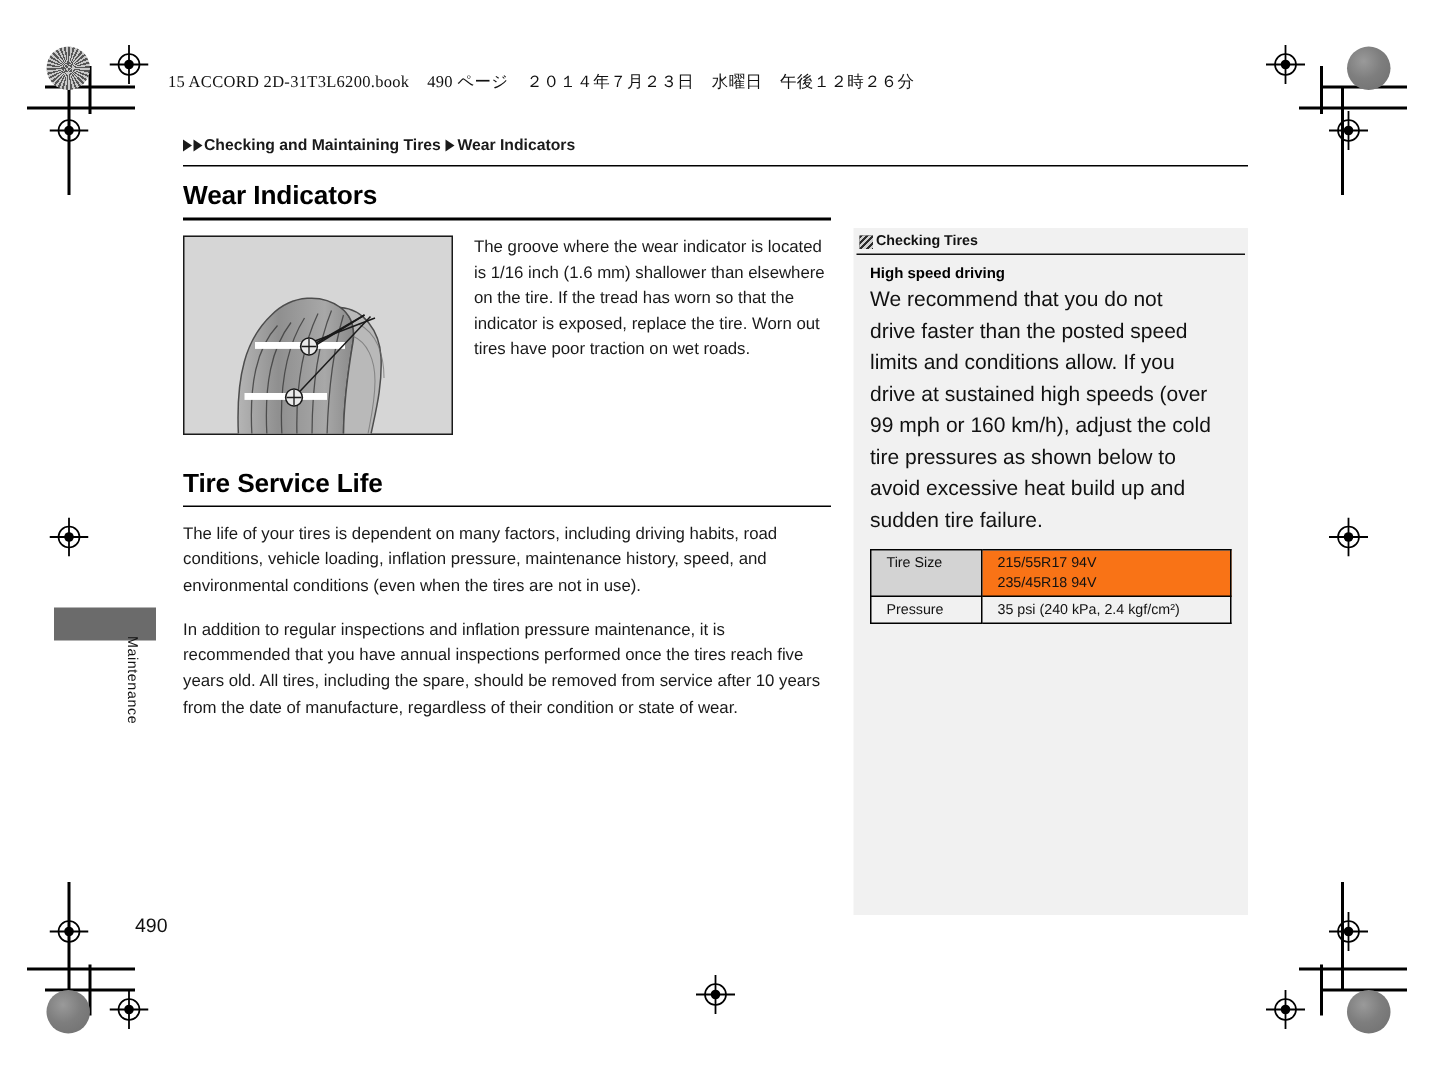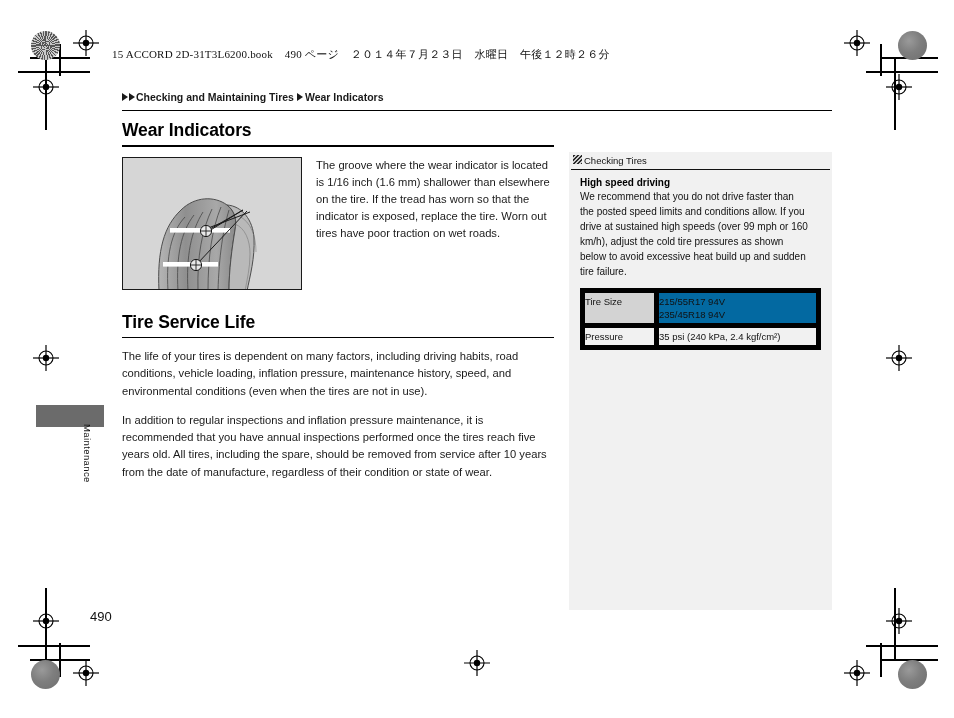--- a/index.html
+++ b/index.html
@@ -78,41 +78,41 @@
   .bodytext { font-size:11.2px; line-height:1.52; color:#1a1a1a; }
   .bodytext .b { font-weight:400; }
   p.para { margin:0 0 12px 0; font-size:11.2px; line-height:1.54; color:#1a1a1a; }
 
   
   .sidepanel {
     position:absolute; left:569px; top:152px; width:263px; height:458px;
     background:#f1f1f1;
   }
   .panel-head {
-    display:flex; align-items:flex-start; gap:2px;
+    display:flex; align-items:flex-end; gap:2px;
     padding:3px 0 3px 2px; font-size:9.5px; color:#111;
-    border-bottom:1.4px solid #111; margin:0 2px 0 2px;
+    border-bottom:1.4px solid #111; margin:0 2px 0 2px;font-weight:bold;
   }
   .refbox {
     width:9px; height:9px; flex:none; position:relative; overflow:hidden;
     background:#2b2b2b;
   }
   .refbox::before {
     content:""; position:absolute; inset:0;
     background:
       repeating-linear-gradient(135deg, #2b2b2b 0 1.5px, #cfcfcf 1.5px 3px);
   }
   .panel-body { padding:7px 11px 0 11px; }
   .panel-title { font-size:10px; font-weight:700; margin:0 0 1px 0; }
-  .panel-p { font-size:10px; line-height:1.5; margin:0 12px 9px 0; color:#111; }
+  .panel-p { font-size:14px; line-height:1.5; margin:0 12px 9px 0; color:#111; }
 
   table.spec { border-collapse:collapse; width:241px; font-size:9.5px; }
-  table.spec td { border:5px solid #000000; padding:2px 0; vertical-align:top; line-height:1.38; color:#111; }
+  table.spec td { border:1px solid #000000; padding:2px 10px; vertical-align:top; line-height:1.38; color:#111; }
   table.spec td.k { width:74px; background:#d3d3d3; }
-  table.spec td.v { background:#0369a1; }
+  table.spec td.v { background:#f97316; }
   table.spec tr.last td { background:#f1f1f1; }
   table.spec tr.last td.k { background:#f1f1f1; }
 
   
   .tab-block {
     position:absolute; left:36px; top:405px; width:68px; height:22px; background:#6b6b6b;
   }
   .tab-label {
     position:absolute; left:82px; top:424px;
     font-size:9.5px; color:#111; white-space:nowrap;

